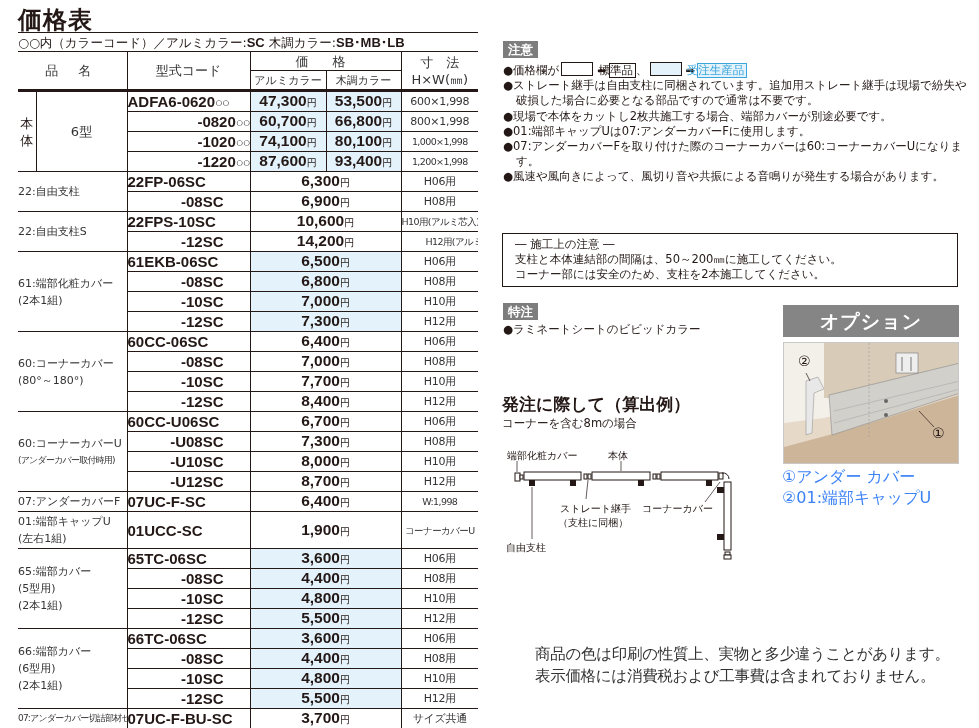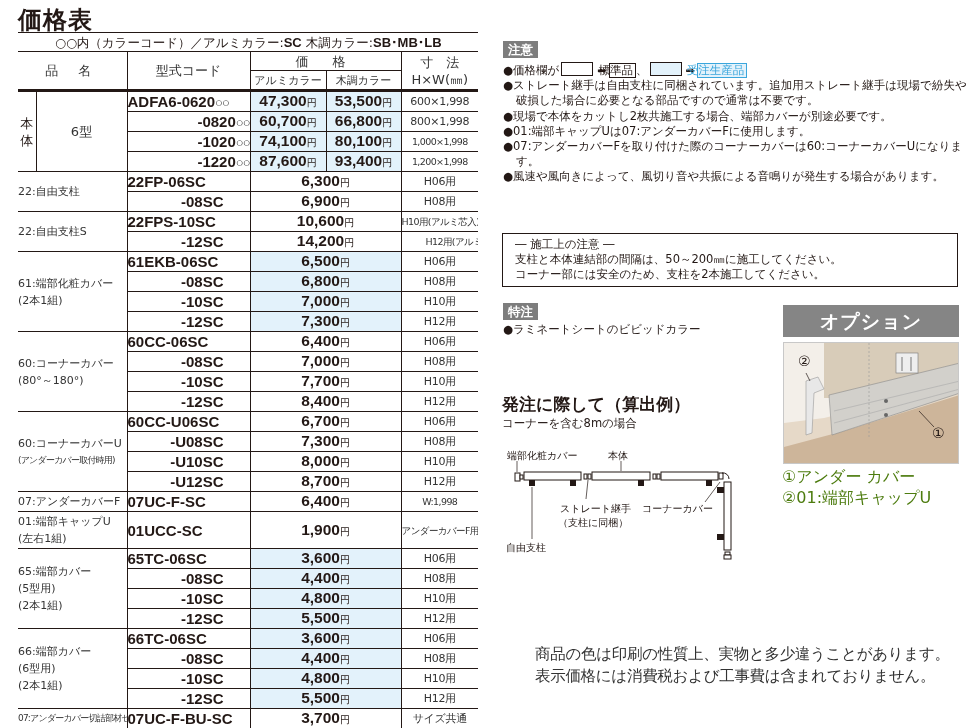--- a/index.html
+++ b/index.html
@@ -3,21 +3,21 @@
 <meta charset="utf-8">
 <style>
   html, body { margin:0; padding:0; background:#ffffff; }
   body { width:979px; height:728px; position:relative; overflow:hidden;
          font-family:"DejaVu Sans", "Liberation Sans", sans-serif; color:#231815; }
   .abs { position:absolute; }
 
   
   .page-title { left:18px; top:4px; font-size:24px; font-weight:bold; letter-spacing:1px; }
   .title-rule { left:18px; top:32px; width:460px; height:1px; background:#231815; }
-  .color-note { left:18px; top:35px; font-size:12.5px; white-space:nowrap;margin-left:37px; }
+  .color-note { left:18px; top:35px; font-size:12.5px; white-space:nowrap; }
   .color-note b { font-family:"Liberation Sans", sans-serif; font-weight:bold; font-size:13px; }
 
   
   table.price { position:absolute; left:18px; top:51px; width:460px; border-collapse:collapse;
                 table-layout:fixed; font-size:11px; }
   table.price col.c-grp { width:18px; }
   table.price col.c-name { width:91px; }
   table.price col.c-code { width:123px; }
   table.price col.c-alu { width:76px; }
   table.price col.c-wood { width:75px; }
@@ -64,21 +64,21 @@
 
   .order-title { left:502px; top:393px; font-size:17px; font-weight:bold; }
   .order-sub { left:502px; top:416px; font-size:11.5px; }
 
   .diagram { left:502px; top:447px; width:230px; height:120px; }
   .diagram-label { font-size:10px; position:absolute; white-space:nowrap; }
 
   .option-head { left:783px; top:305px; width:176px; height:32px; background:#858585; color:#fff;
                  font-size:19px; font-weight:bold; text-align:center; line-height:32px; letter-spacing:1px; }
   .option-photo { left:783px; top:342px; width:176px; height:122px; overflow:hidden; border:1px solid #c8c8c8; box-sizing:border-box; }
-  .option-caption { left:782px; top:466px; font-size:16px; line-height:21px; color:#4d7c0f; }
+  .option-caption { left:782px; top:466px; font-size:16px; line-height:21px; color:#3b82f6; }
 
   .footer-note { left:535px; top:644px; font-size:15.5px; line-height:21.5px; color:#333; letter-spacing:-0.3px; }
 </style>
 </head>
 <body>
 
 <div class="abs page-title">価格表</div>
 <div class="abs title-rule"></div>
 <div class="abs color-note">
   <span>○○内（カラーコード）／アルミカラー:</span><b>SC</b><span> 木調カラー:</span><b>SB･MB･LB</b>
@@ -247,21 +247,21 @@
         <td colspan="2" class="price merged" style="border-bottom: 1px solid rgb(35, 24, 21); border-top: 1px solid rgb(35, 24, 21);"><span>6,400</span><span class="yen">円</span></td>
         <td class="dim tiny" style="border-bottom: 1px solid rgb(35, 24, 21); border-top: 1px solid rgb(35, 24, 21);">W:1,998</td>
       </tr>
       <tr>
         <td colspan="2" rowspan="1" class="name" style="border-bottom: 1px solid rgb(35, 24, 21);">
           <div>01:端部キャップU</div>
           <div>(左右1組)</div>
         </td>
         <td class="code" style="border-bottom: 1px solid rgb(35, 24, 21); height: 36px; border-top: 1px solid rgb(35, 24, 21);">01UCC-SC</td>
         <td colspan="2" class="price merged" style="border-bottom: 1px solid rgb(35, 24, 21); border-top: 1px solid rgb(35, 24, 21);"><span>1,900</span><span class="yen">円</span></td>
-        <td class="dim tiny" style="border-bottom: 1px solid rgb(35, 24, 21); border-top: 1px solid rgb(35, 24, 21);">アンダーカバーF用</td>
+        <td class="dim tiny" style="border-bottom: 1px solid rgb(35, 24, 21); border-top: 1px solid rgb(35, 24, 21);">コーナーカバーU</td>
       </tr>
       <tr>
         <td colspan="2" rowspan="4" class="name" style="border-bottom: 1px solid rgb(35, 24, 21);">
           <div>65:端部カバー</div>
           <div>(5型用)</div>
           <div>(2本1組)</div>
         </td>
         <td class="code" style="border-bottom: 1px solid rgb(35, 24, 21); border-top: 1px solid rgb(35, 24, 21);">65TC-06SC</td>
         <td colspan="2" class="price merged hl" style="border-bottom: 1px solid rgb(35, 24, 21); border-top: 1px solid rgb(35, 24, 21);"><span>3,600</span><span class="yen">円</span></td>
         <td class="dim" style="border-bottom: 1px solid rgb(35, 24, 21); border-top: 1px solid rgb(35, 24, 21);">H06用</td>

